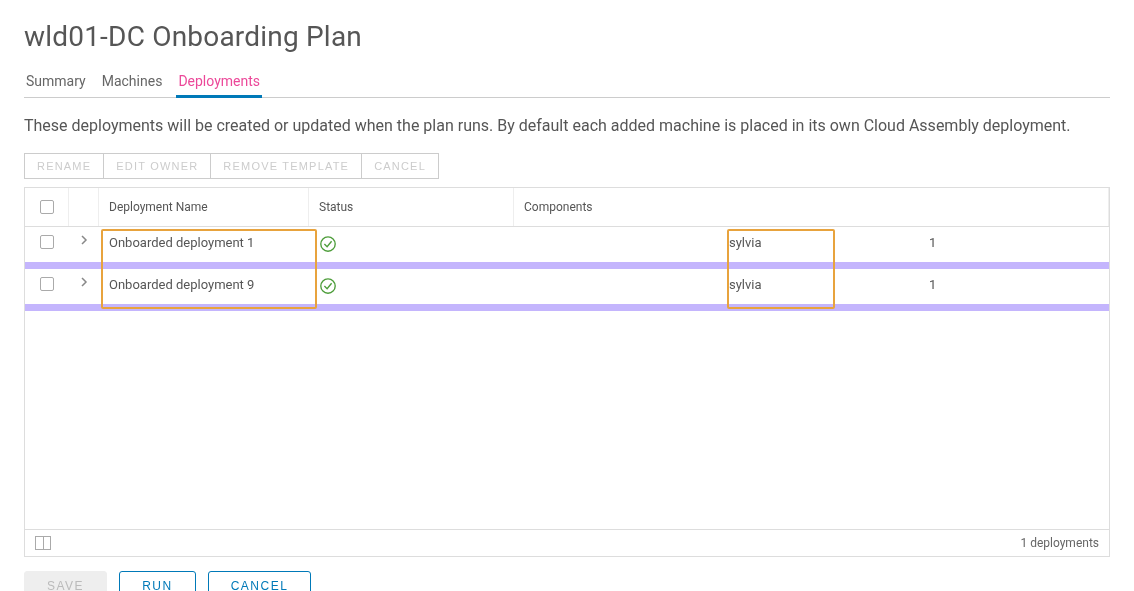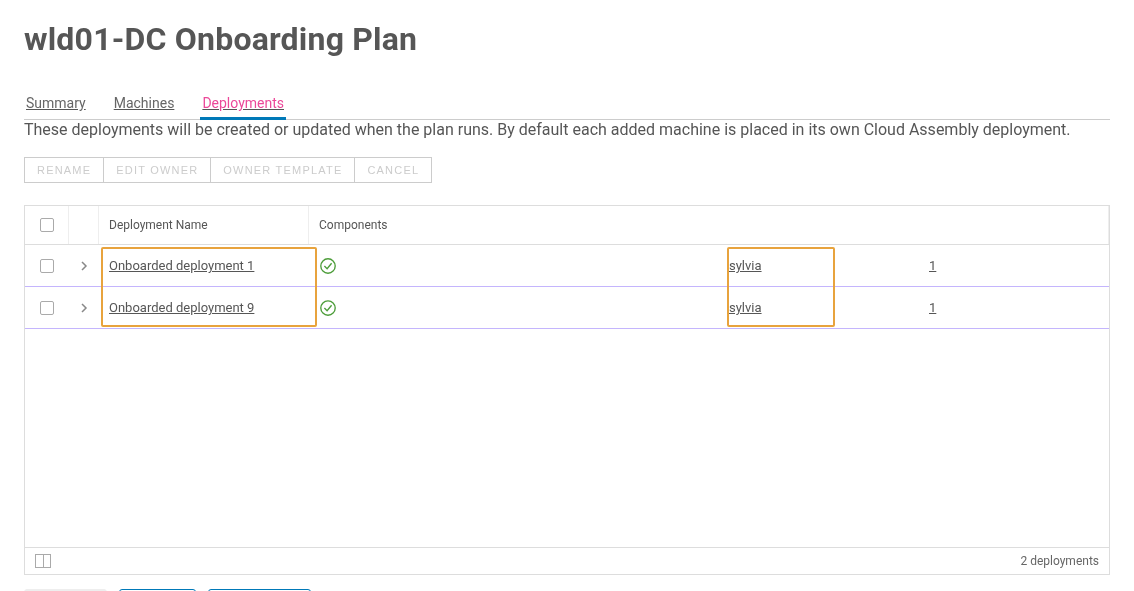--- a/index.html
+++ b/index.html
@@ -8,31 +8,31 @@
       padding: 0;
     }
     body {
       font-family: -apple-system, BlinkMacSystemFont, "Segoe UI", Roboto, Helvetica, Arial, sans-serif;
       background: #ffffff;
       color: #565656;
       font-size: 13px;
       padding: 20px 24px;
     }
     .page-title {
-      font-size: 32px;
-      font-weight: 700;
-      color: #565656;
-      margin-bottom: 31px;
+      font-size: 28px;
+      font-weight: 400;
+      color: #565656;
+      margin-bottom: 14px;
       letter-spacing: 0.2px;
     }
     .tabs {
       display: flex;
       border-bottom: 1px solid #ccc;
-      gap: 24px;
-      text-decoration: underline;
+      margin-bottom: 18px;
+      gap: 12px;
     }
     .tab {
       padding: 6px 2px 8px 2px;
       cursor: pointer;
       color: #666;
       font-size: 14px;
       position: relative;
     }
     .tab.active {
       color: #ec4899;
@@ -46,21 +46,21 @@
       height: 3px;
       background: #0079b8;
     }
     .description {
       font-size: 16px;
       color: #565656;
       margin-bottom: 18px;
     }
     .toolbar {
       display: flex;
-      margin-bottom: 22px;
+      margin-bottom: 8px;
     }
     .toolbar-btn {
       border: 1px solid #ccc;
       background: #fff;
       color: #ccc;
       font-size: 11px;
       letter-spacing: 1.2px;
       padding: 6px 12px;
       cursor: not-allowed;
       font-weight: 400;
@@ -85,24 +85,23 @@
     .table-header .cell {
       padding: 12px 10px;
       border-right: 1px solid #eee;
     }
     .table-body {
       flex: 1;
       overflow: auto;
     }
     .table-row {
       display: flex;
-      border-bottom: 1px solid #c4b5fd;
-      align-items: center;
+      border-bottom: 7px solid #c4b5fd;
+      align-items: flex-start;
       height: 42px;
-      text-decoration: underline;
     }
     .cell {
       padding: 8px 10px;
       display: flex;
       align-items: center;
     }
     .col-check { width: 44px; justify-content: center; }
     .col-expand { width: 30px; justify-content: center; }
     .col-name { width: 210px; }
     .col-status { width: 205px; }
@@ -197,31 +196,32 @@
   <div class="tab">Summary</div>
   <div class="tab">Machines</div>
   <div class="tab active">Deployments</div>
 </div>
 
 <div class="description">These deployments will be created or updated when the plan runs. By default each added machine is placed in its own Cloud Assembly deployment.</div>
 
 <div class="toolbar">
   <button class="toolbar-btn">RENAME</button>
   <button class="toolbar-btn">EDIT OWNER</button>
-  <button class="toolbar-btn">OWNER TEMPLATE</button>
+  <button class="toolbar-btn">REMOVE TEMPLATE</button>
   <button class="toolbar-btn">CANCEL</button>
 </div>
 
 <div class="table-container">
   <div class="table-header">
     <div class="cell col-check">
       <div class="checkbox"></div>
     </div>
     <div class="cell col-expand"></div>
     <div class="cell col-name">Deployment Name</div>
+    <div class="cell col-status">Status</div>
     <div class="cell col-components">Components</div>
   </div>
 
   <div class="table-body rows-wrapper">
     <div class="name-highlight-group" style="left:76px; top:2px; width:216px; height:80px;"></div>
     <div class="name-highlight-group" style="left:702px; top:2px; width:108px; height:80px;"></div>
 
     <div class="table-row">
       <div class="cell col-check">
         <div class="checkbox"></div>
@@ -268,21 +268,21 @@
         </span>
       </div>
       <div class="cell col-template"></div>
       <div class="cell col-owner">sylvia</div>
       <div class="cell col-components">1</div>
     </div>
   </div>
 
   <div class="table-footer">
     <div class="column-toggle"></div>
-    <div>2 deployments</div>
+    <div>1 deployments</div>
   </div>
 </div>
 
 <div class="action-bar">
   <button class="btn btn-save">SAVE</button>
   <button class="btn btn-outline">RUN</button>
   <button class="btn btn-outline">CANCEL</button>
 </div>
 
 </body></html>

